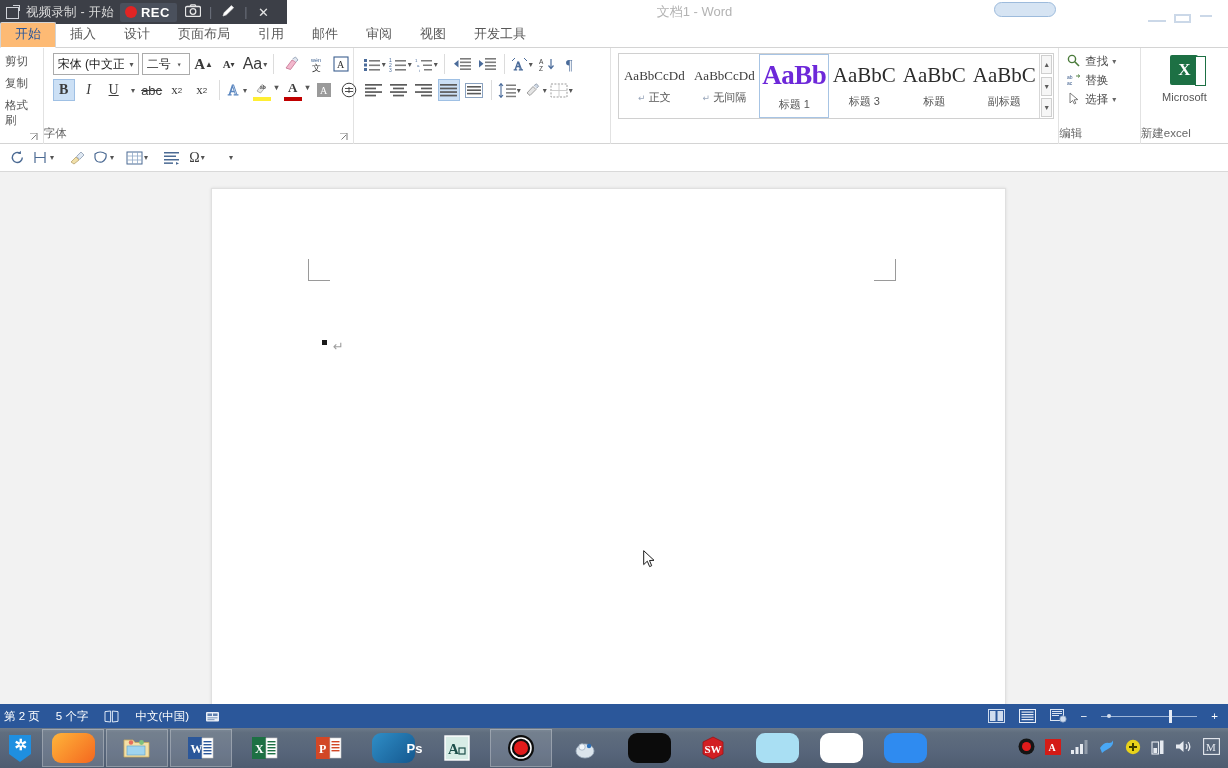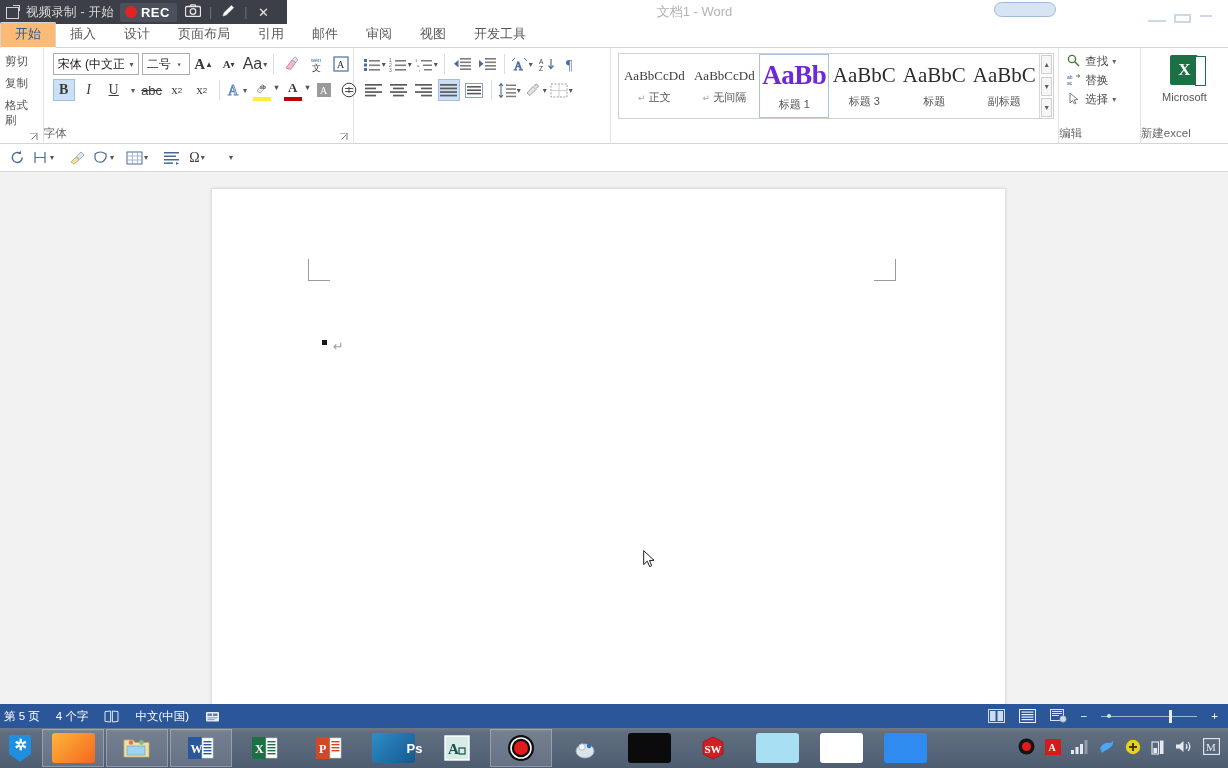--- a/index.html
+++ b/index.html
@@ -157,21 +157,21 @@
   .taskbar { position:absolute; left:0; top:728px; width:1228px; height:40px;
              background:linear-gradient(to bottom,#6d7a8a 0%, #5f6d7e 12%, #57657a 60%, #4e5c70 100%);
              display:flex; align-items:center;}
   .tb-start { width:40px; display:flex; align-items:center; justify-content:center;}
   .tb-items { display:flex; align-items:center; gap:2px; padding-left:2px;}
   .tb-btn { width:62px; height:38px; display:flex; align-items:center; justify-content:center;}
   .tb-btn.open { background:rgba(255,255,255,.13); border:1px solid rgba(255,255,255,.28);}
   .tray { margin-left:auto; display:flex; align-items:center; gap:10px; padding-right:8px;}
   .tb-ico { width:30px; height:30px; display:flex; align-items:center; justify-content:center;
             border-radius:3px; font-family:"Liberation Sans",sans-serif; font-weight:bold; color:#fff; font-size:15px;}
-  .sq { border-radius:3px;padding-left:43px; }
+  .sq { border-radius:9px;padding-left:43px; }
 </style>
 </head>
 <body>
 
 <div id="app">
 
   <div class="recbar">
     <span class="rec-winicon"></span>
     <span class="rec-title">视频录制 - 开始</span>
     <span class="rec-btn">
@@ -670,22 +670,22 @@
     </div>
     <div class="cursor">
       <svg width="12" height="19" viewBox="0 0 12 19">
         <path d="M0.7 0.7 L0.7 14.6 L4.3 11.2 L6.6 16.6 L8.7 15.7 L6.5 10.5 L11 10.3 Z" fill="#ffffff" stroke="#1c1c1c" stroke-width="1"></path>
       </svg>
     </div>
   </div>
 
   <div class="statusbar">
     <div class="sb-left">
-      <span class="sb-item">第 5 页</span>
-      <span class="sb-item">4 个字</span>
+      <span class="sb-item">第 2 页</span>
+      <span class="sb-item">5 个字</span>
       <span class="sb-item">
         <svg width="15" height="13" viewBox="0 0 15 13">
             <path d="M1 1.6 L6.6 1 V12 L1 11.4 Z" fill="none" stroke="#dce7f5" stroke-width="1"></path>
             <path d="M8.4 1 L14 1.6 V11.4 L8.4 12 Z" fill="none" stroke="#dce7f5" stroke-width="1"></path>
           </svg>
       </span>
       <span class="sb-item">中文(中国)</span>
       <span class="sb-item">
         <svg width="15" height="13" viewBox="0 0 15 13">
             <rect x="1" y="2" width="13" height="9.5" rx="1" fill="#e9eef7"></rect>

